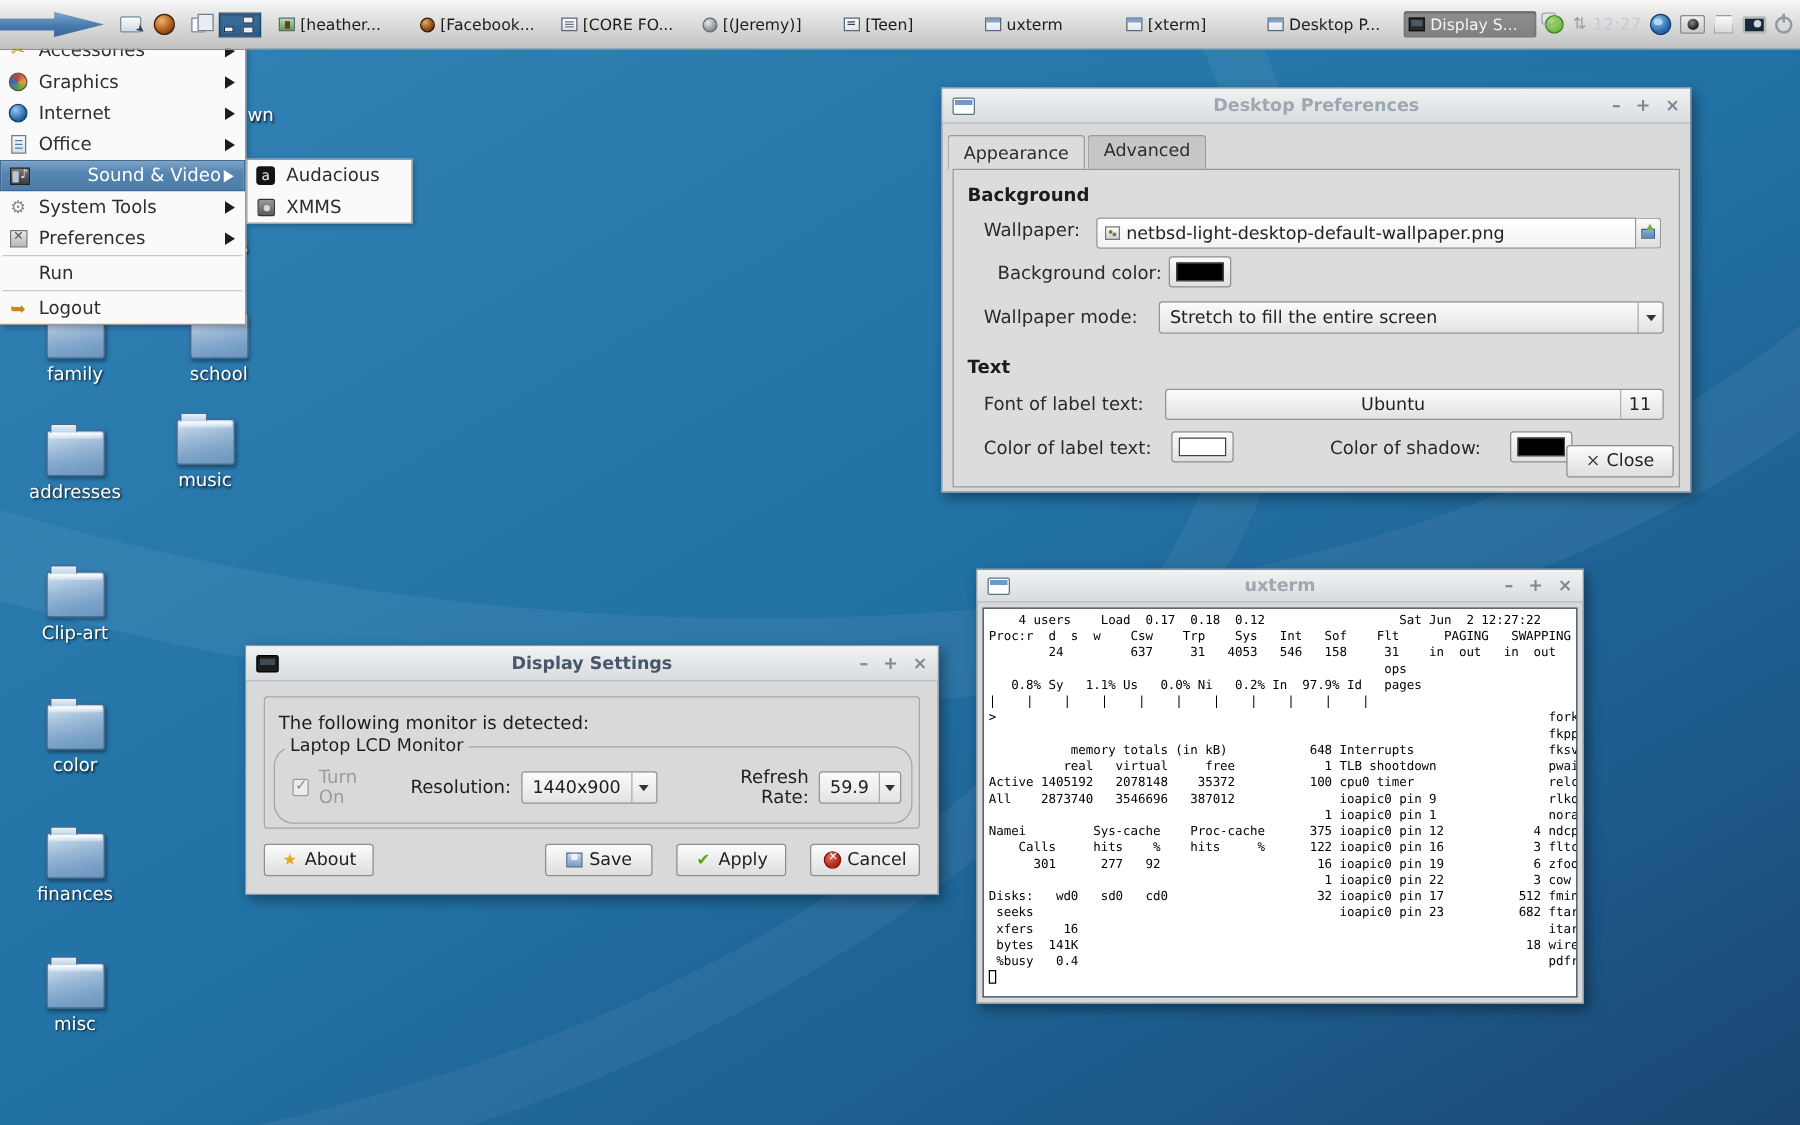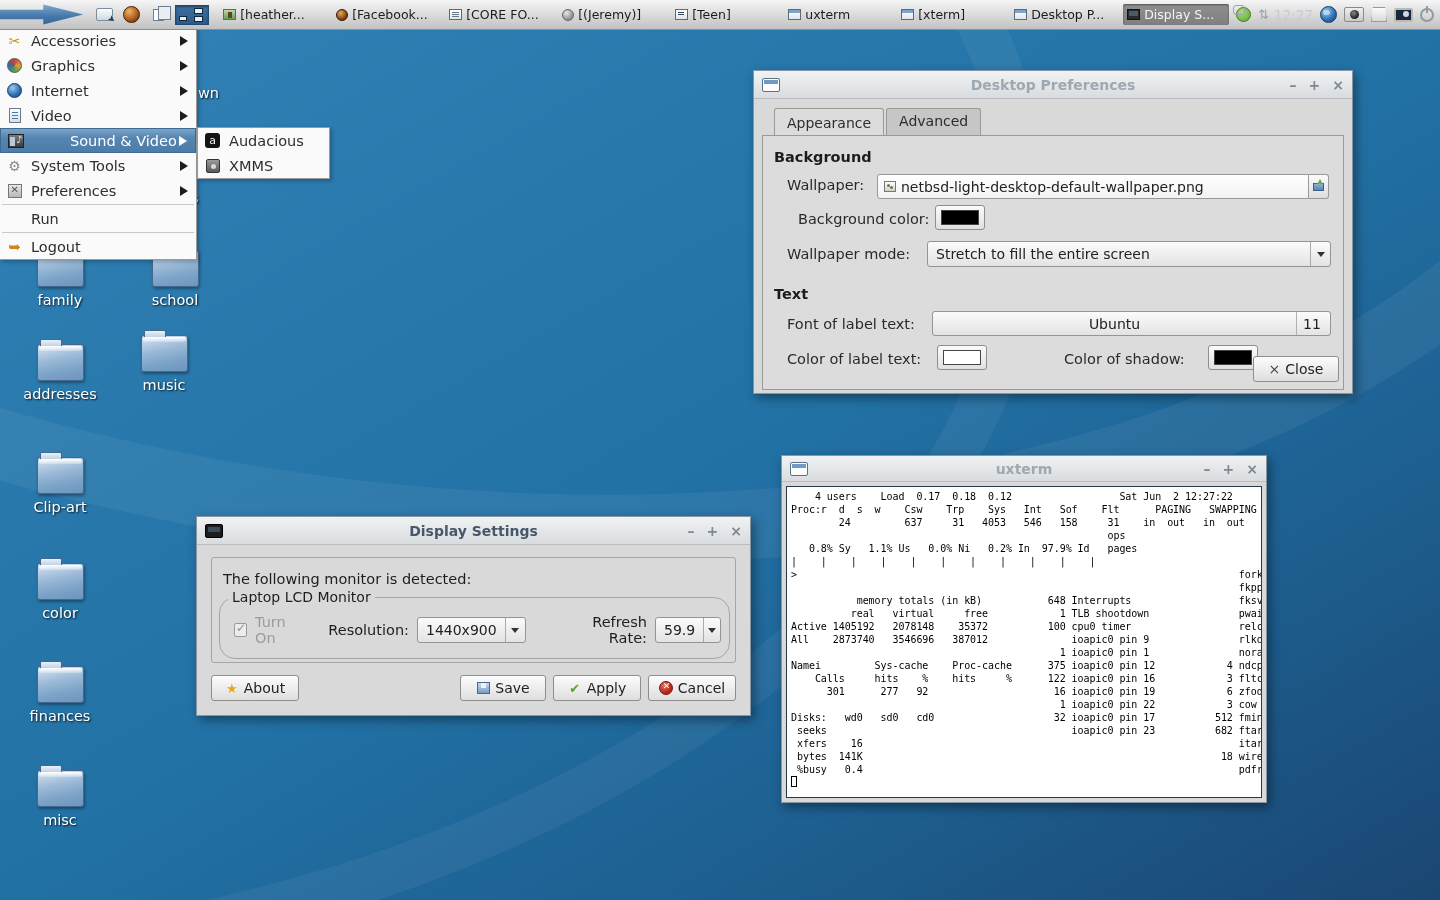--- a/index.html
+++ b/index.html
@@ -5,21 +5,21 @@
   * { margin:0; padding:0; box-sizing:border-box; }
   html,body { width:1440px; height:900px; overflow:hidden; }
   body { font-family:"DejaVu Sans", sans-serif; position:relative; }
   .screen { position:absolute; inset:0; width:1440px; height:900px;
     background:linear-gradient(150deg,#3383b8 0%,#2878ac 30%,#2272a6 50%,#1d5f90 75%,#1b4672 100%); overflow:hidden; }
   .swoosh { position:absolute; border-radius:50%; pointer-events:none; }
   .sw1 { width:2600px; height:1500px; border:70px solid rgba(255,255,255,0.055); left:-900px; top:-950px; transform:rotate(8deg); }
   .sw2 { width:2200px; height:1400px; border:46px solid rgba(255,255,255,0.05); left:-1150px; top:-420px; transform:rotate(-6deg); }
 
   
-  .taskbar { position:absolute; left:0; top:0; width:1440px; height:30px;
+  .taskbar { position:absolute; left:0; top:0; width:1440px; height:40px;
     background:linear-gradient(#f6f6f6,#d6d6d6 60%,#c2c2c2); border-bottom:1px solid #8e8e8e; display:flex; align-items:center; z-index:50;}
   .tb-arrow { width:88px; height:24px; background:linear-gradient(#86aed2,#4678aa 55%,#35628f);
     clip-path:polygon(0 30%,52% 30%,52% 8%,100% 50%,52% 92%,52% 70%,0 70%); margin-right:8px; }
   .tb-ico { width:24px; height:20px; margin:0 2px; position:relative; display:flex; align-items:center; justify-content:center; }
   .ico-fm { width:17px; height:13px; background:linear-gradient(#fdfdfd,#cfd8e2); border:1px solid #7d8ea0; border-radius:2px; position:relative;}
   .ico-fm::after { content:"➤"; position:absolute; right:-3px; bottom:-4px; font-size:9px; color:#23405c; transform:rotate(38deg);}
   .ico-orb { width:17px; height:17px; border-radius:50%; background:radial-gradient(circle at 35% 30%,#f0b469,#b05e1c 55%,#4a2407); border:1px solid #3a2008;}
   .ico-copy { width:11px; height:12px; background:#fdfdfd; border:1px solid #6f7f90; position:relative;}
   .ico-copy::after { content:""; position:absolute; left:4px; top:-4px; width:11px; height:12px; background:#e8eef4; border:1px solid #6f7f90;}
   .ico-pager { width:34px; height:20px; background:linear-gradient(#3d6f9f,#2c5b89); border:1px solid #24496f; box-shadow:inset 0 1px 2px rgba(0,0,0,.4); position:relative;}
@@ -98,21 +98,21 @@
   .title { position:absolute; left:0; right:0; text-align:center; font-weight:bold; font-size:14px; color:#9da8b2; pointer-events:none;}
   .title.active { color:#46586a; }
   .winico { width:18px; height:14px; background:#fdfdfd; border:1px solid #5d7186; border-radius:2px; position:relative; z-index:1;}
   .winico::before { content:""; position:absolute; left:1px; top:1px; right:1px; height:4px; background:#6f9ac4;}
   .winico.dark { background:#1c1c1c; border-color:#000;}
   .winico.dark::before { background:#3c4c58; left:2px; top:2px; right:2px; bottom:5px; height:auto;}
   .winctl { margin-left:auto; display:flex; gap:12px; color:#7d8894; font-size:14px; font-weight:bold; z-index:1;}
   .winctl span { cursor:default; }
 
   
-  .tabs { display:flex; padding-left:20px; margin-top:9px; }
+  .tabs { display:flex; padding-left:4px; margin-top:9px; }
   .tab { padding:4px 12px 5px; font-size:14px; color:#2c2c2c; border:1px solid #9a9a9a; border-bottom:none; border-radius:3px 3px 0 0; background:#c6c6c6; margin-right:2px;}
   .tab.active { background:#dcdcdc; position:relative; top:0; padding-top:6px;}
   .tabpanel { position:absolute; left:8px; right:8px; top:65px; height:255px; border:1px solid #9a9a9a; background:#dcdcdc; margin-top:-1px;}
   .secthead { font-weight:bold; font-size:14.5px; color:#1c1c1c; }
   .prow { position:absolute; display:flex; align-items:center; }
   .plabel { font-size:14.5px; color:#2a2a2a; }
   .entry { display:flex; align-items:center; background:linear-gradient(#ffffff,#f2f2f2); border:1px solid #999; border-radius:3px 0 0 3px; height:25px; font-size:14px; color:#222; padding:0 6px; gap:5px;}
   .entry .imgico { width:12px; height:11px; background:linear-gradient(#fdfdfd,#cfcfcf); border:1px solid #777; position:relative;}
   .entry .imgico::after{content:"";position:absolute;left:2px;top:2px;width:3px;height:3px;border-radius:50%;background:#4a8a3a;box-shadow:3px 2px 0 #8a6a3a;}
   .browse { width:20px; height:25px; border:1px solid #999; border-left:none; border-radius:0 3px 3px 0; background:linear-gradient(#fbfbfb,#dedede); display:flex; align-items:center; justify-content:center;}
@@ -282,21 +282,21 @@
         <span class="micon">
           <span class="i-globe"></span>
         </span>
         <span class="lbl">Internet</span>
         <span class="arrow"></span>
       </div>
     <div class="mitem">
         <span class="micon">
           <span class="i-office"></span>
         </span>
-        <span class="lbl">Video</span>
+        <span class="lbl">Office</span>
         <span class="arrow"></span>
       </div>
     <div class="mitem hl">
         <span class="micon">
           <span class="i-sound"></span>
         </span>
         <span class="lbl">Sound &amp; Video</span>
         <span class="arrow"></span>
       </div>
     <div class="mitem">
@@ -433,21 +433,21 @@
           <span class="val">59.9</span>
           <span class="abox"></span>
         </span>
       </div>
     </div>
     <div class="ds-btns">
       <div class="btn" style="width:88px;">
           <span class="bico i-star">★</span>
           <span>About</span>
         </div>
-      <div style="margin-left:auto;display:flex;gap:7px;">
+      <div style="margin-left:auto;display:flex;gap:19px;">
         <div class="btn" style="width:86px;">
             <span class="bico">
               <span class="i-save"></span>
             </span>
             <span>Save</span>
           </div>
         <div class="btn" style="width:88px;">
             <span class="bico i-check">✔</span>
             <span>Apply</span>
           </div>

